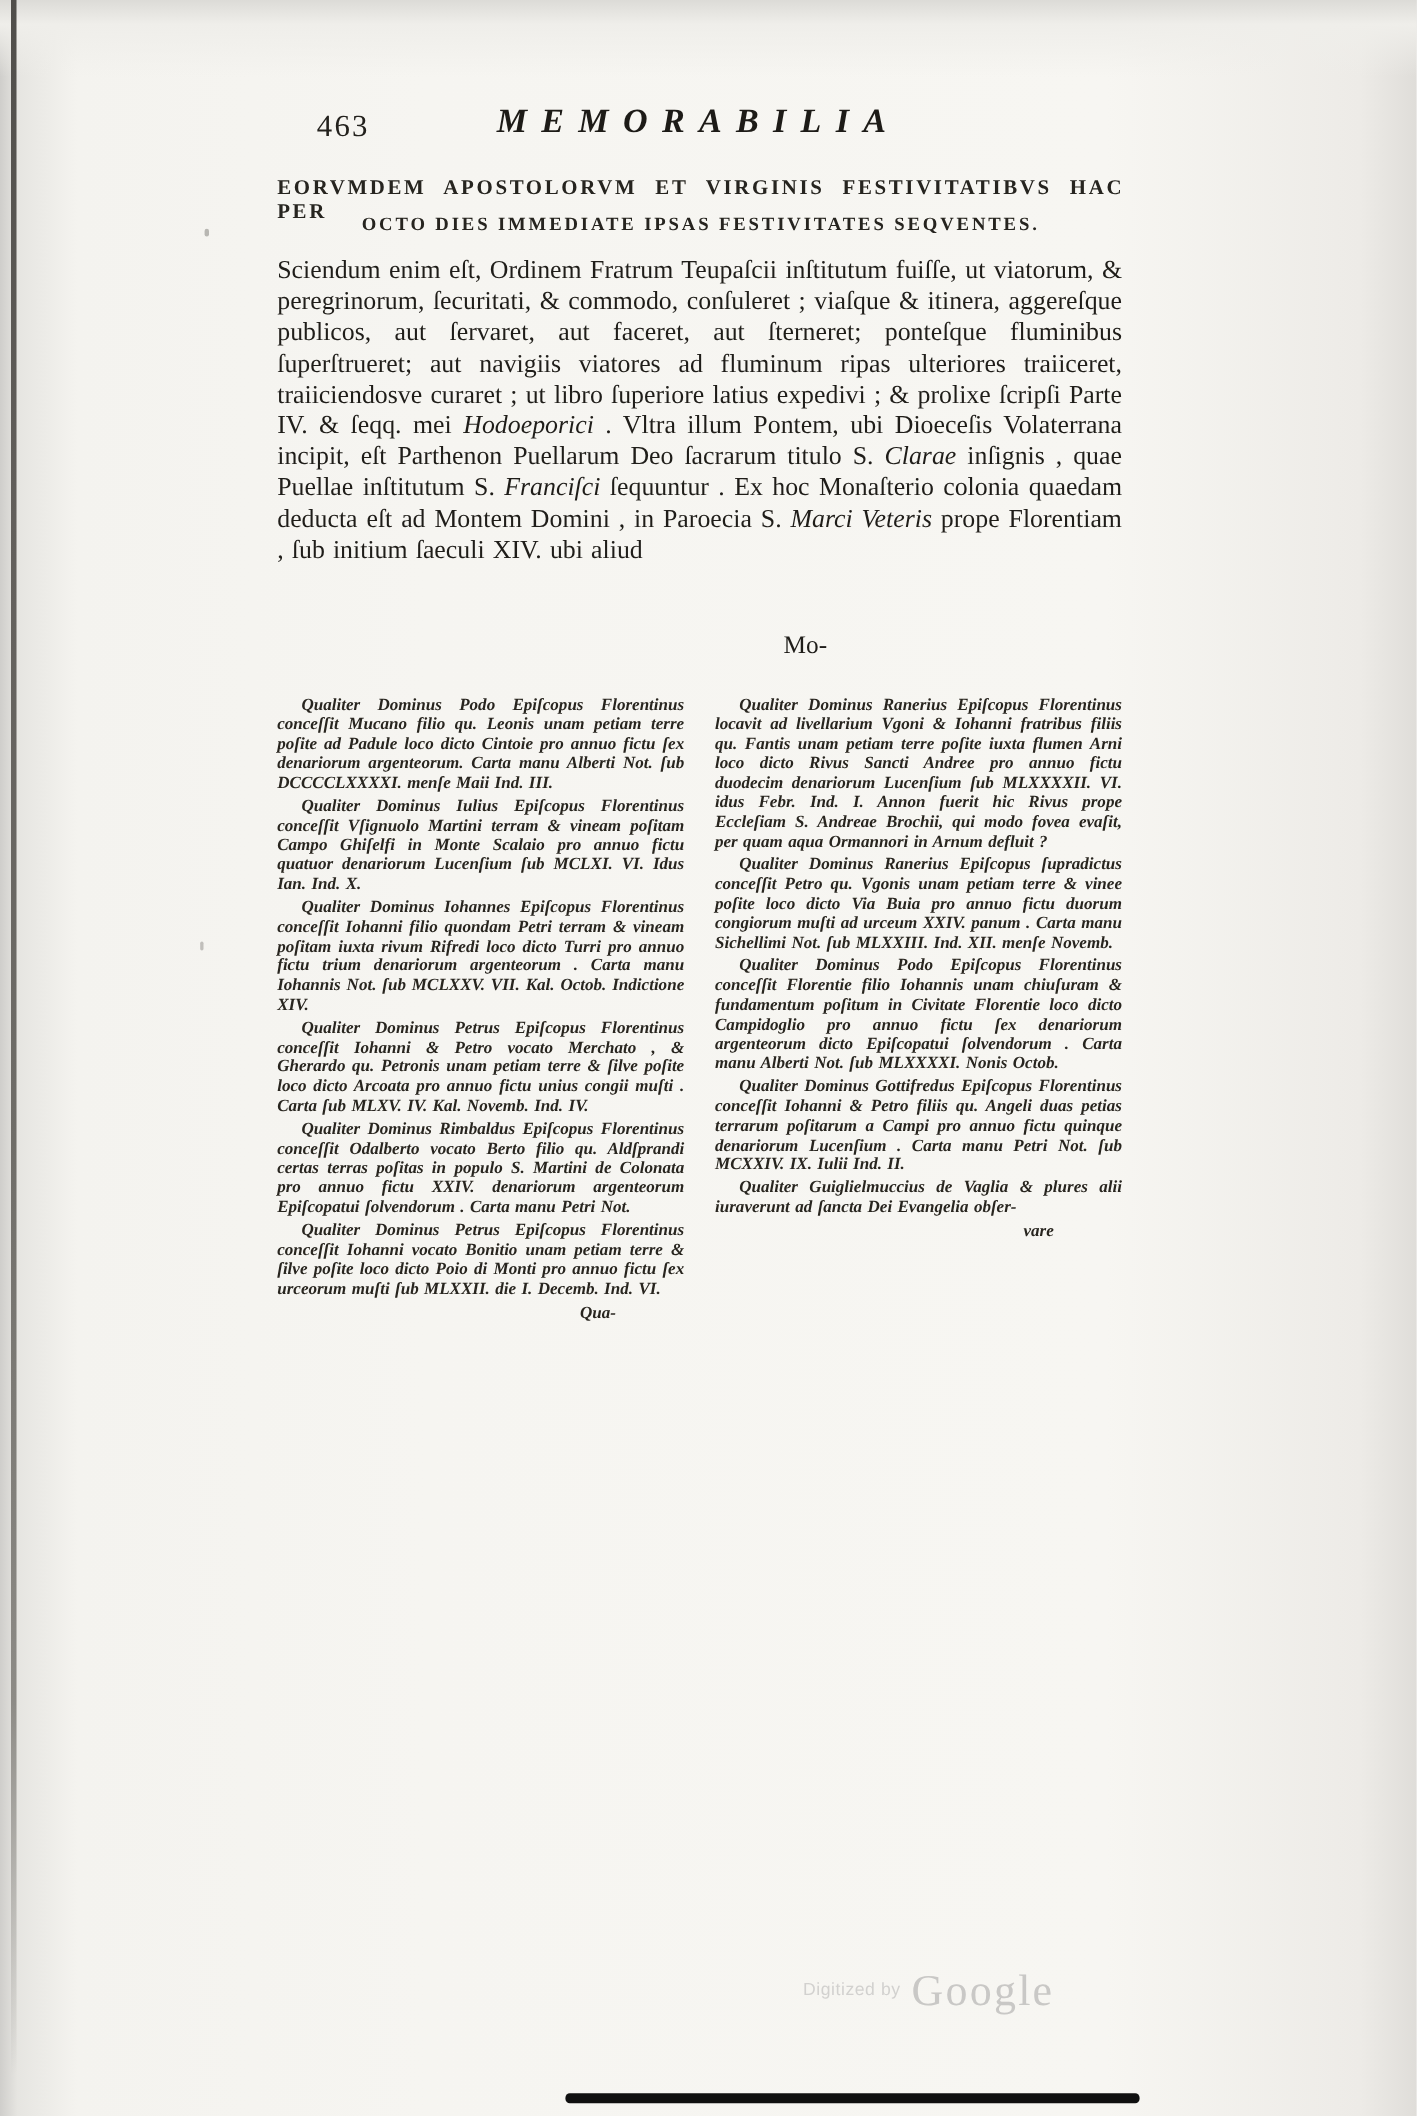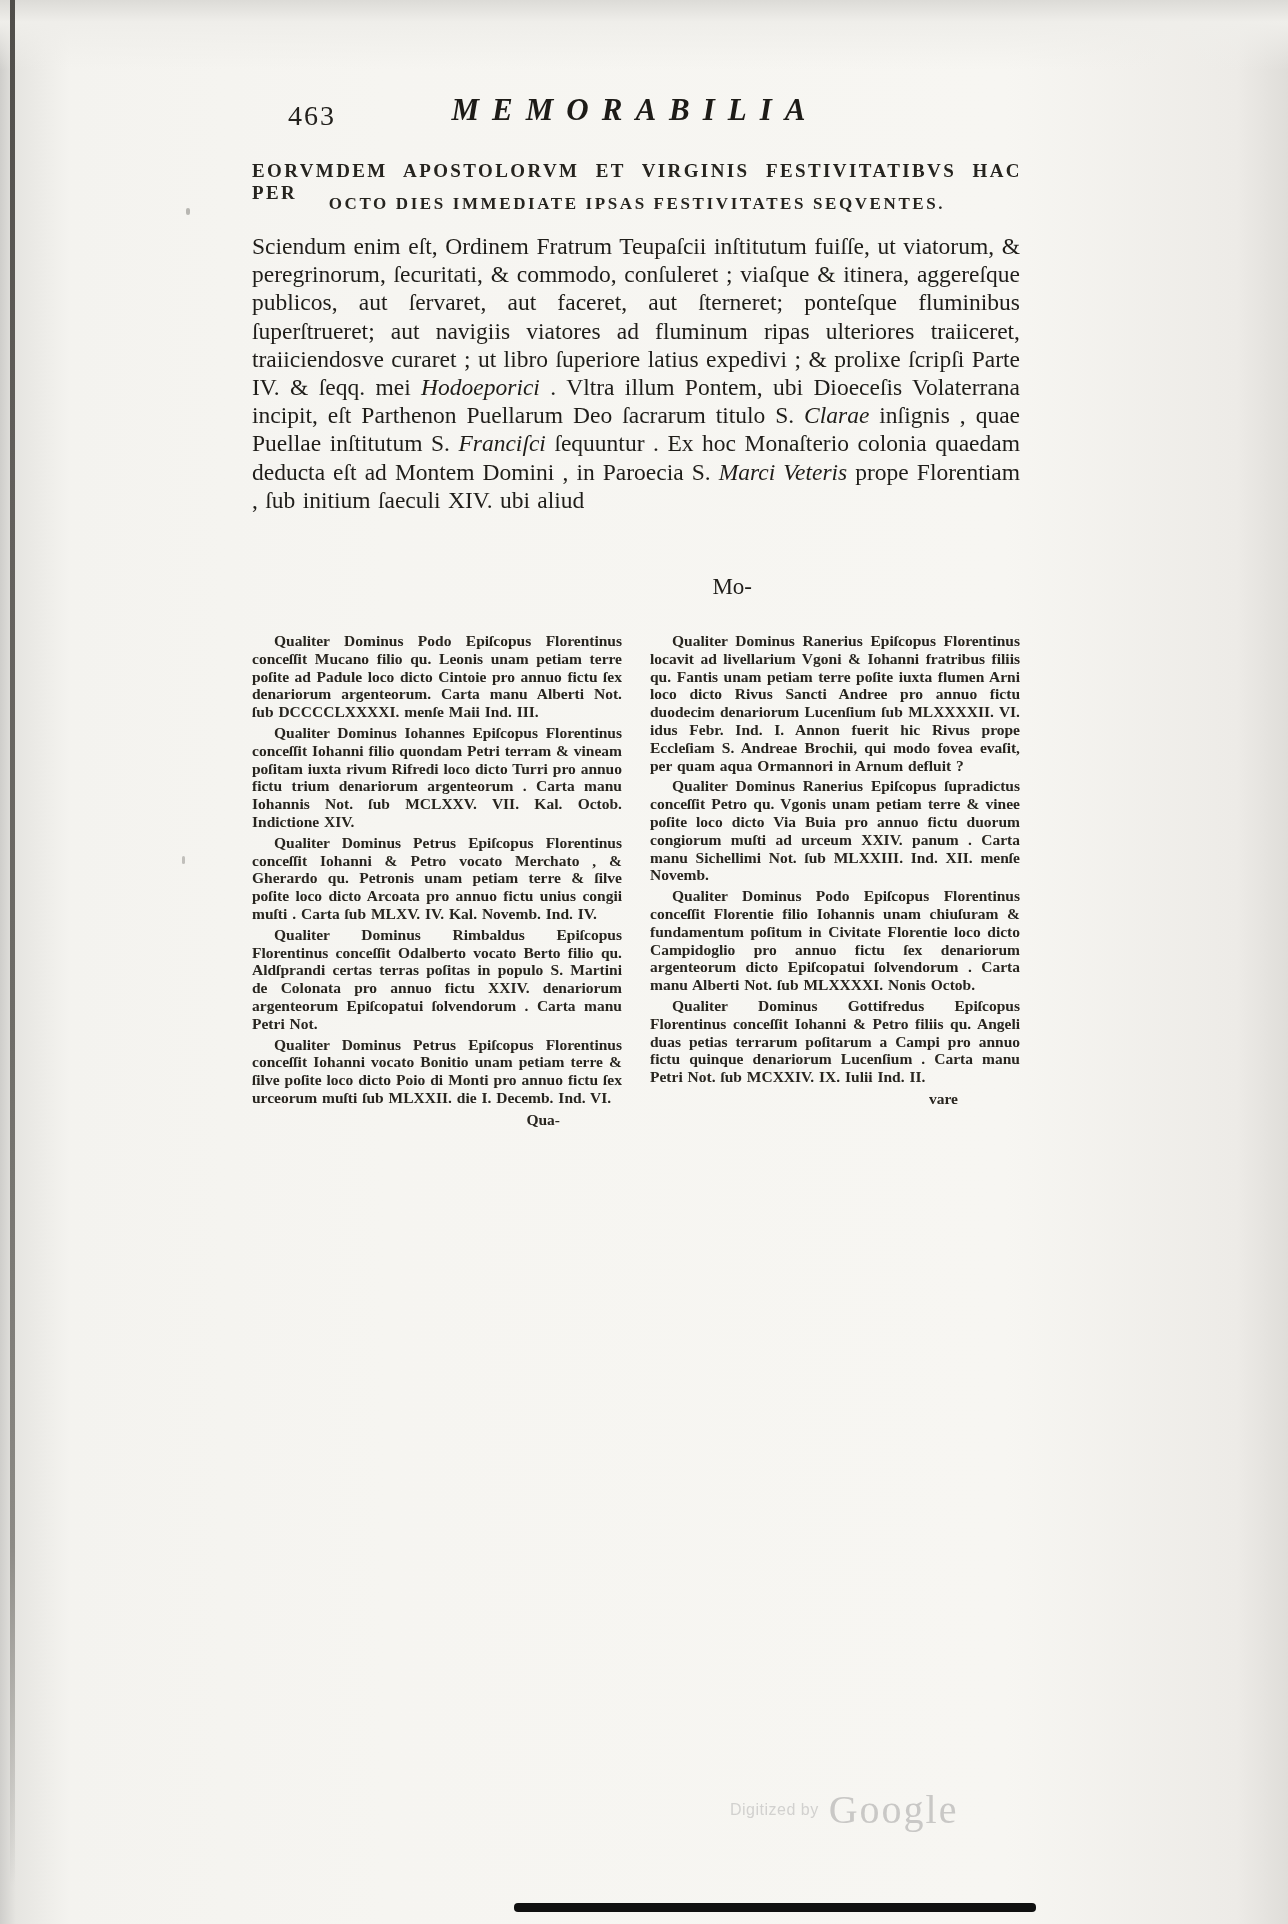--- a/index.html
+++ b/index.html
@@ -52,21 +52,21 @@
     text-align:right; font-size:23px; color:#1f1d19;
   }
 
   .footnotes {
     position:absolute; left:252px; top:632px; width:768px;
     display:flex; gap:28px;
   }
   .fncol { width:370px; }
   .fn {
     font-size:15.5px; line-height:17.8px;
-    font-weight:bold;
+    font-style:italic; font-weight:bold;
     text-align:justify; text-indent:22px;
     color:#28251f; margin-bottom:3px;
     word-spacing:1px;
   }
   .fn-heading {
     text-align:center; text-indent:0;
     margin:14px 22px 10px 22px;
   }
   .fn-catchword {
     text-align:right; text-indent:0;
@@ -106,31 +106,33 @@
   <div class="subtitle-1">EORVMDEM APOSTOLORVM ET VIRGINIS FESTIVITATIBVS HAC PER</div>
   <div class="subtitle-2">OCTO DIES IMMEDIATE IPSAS FESTIVITATES SEQVENTES.</div>
 
   <p class="body-text"><span>Sciendum enim eſt, Ordinem Fratrum Teupaſcii inſtitutum fuiſſe, ut viatorum, &amp; peregrinorum, ſecuritati, &amp; commodo, conſuleret ; viaſque &amp; itinera, aggereſque publicos, aut ſervaret, aut faceret, aut ſterneret; ponteſque fluminibus ſuperſtrueret; aut navigiis viatores ad fluminum ripas ulteriores traiiceret, traiiciendosve curaret ; ut libro ſuperiore latius expedivi ; &amp; prolixe ſcripſi Parte IV. &amp; ſeqq. mei </span><i>Hodoeporici</i><span> . Vltra illum Pontem, ubi Dioeceſis Volaterrana incipit, eſt Parthenon Puellarum Deo ſacrarum titulo S. </span><i>Clarae</i><span> inſignis , quae Puellae inſtitutum S. </span><i>Franciſci</i><span> ſequuntur . Ex hoc Monaſterio colonia quaedam deducta eſt ad Montem Domini , in Paroecia S. </span><i>Marci Veteris</i><span> prope Florentiam , ſub initium ſaeculi XIV. ubi aliud</span></p>
 
   <div class="catchword-main">Mo-</div>
 
   <div class="footnotes">
     <div class="fncol">
         <p class="fn">Qualiter Dominus Podo Epiſcopus Florentinus conceſſit Mucano filio qu. Leonis unam petiam terre poſite ad Padule loco dicto Cintoie pro annuo fictu ſex denariorum argenteorum. Carta manu Alberti Not. ſub DCCCCLXXXXI. menſe Maii Ind. III.</p>
+        <p class="fn">Qualiter Dominus Iulius Epiſcopus Florentinus conceſſit Vſignuolo Martini terram &amp; vineam poſitam Campo Ghiſelfi in Monte Scalaio pro annuo fictu quatuor denariorum Lucenſium ſub MCLXI. VI. Idus Ian. Ind. X.</p>
         <p class="fn">Qualiter Dominus Iohannes Epiſcopus Florentinus conceſſit Iohanni filio quondam Petri terram &amp; vineam poſitam iuxta rivum Rifredi loco dicto Turri pro annuo fictu trium denariorum argenteorum . Carta manu Iohannis Not. ſub MCLXXV. VII. Kal. Octob. Indictione XIV.</p>
         <p class="fn">Qualiter Dominus Petrus Epiſcopus Florentinus conceſſit Iohanni &amp; Petro vocato Merchato , &amp; Gherardo qu. Petronis unam petiam terre &amp; ſilve poſite loco dicto Arcoata pro annuo fictu unius congii muſti . Carta ſub MLXV. IV. Kal. Novemb. Ind. IV.</p>
         <p class="fn">Qualiter Dominus Rimbaldus Epiſcopus Florentinus conceſſit Odalberto vocato Berto filio qu. Aldſprandi certas terras poſitas in populo S. Martini de Colonata pro annuo fictu XXIV. denariorum argenteorum Epiſcopatui ſolvendorum . Carta manu Petri Not.</p>
         <p class="fn">Qualiter Dominus Petrus Epiſcopus Florentinus conceſſit Iohanni vocato Bonitio unam petiam terre &amp; ſilve poſite loco dicto Poio di Monti pro annuo fictu ſex urceorum muſti ſub MLXXII. die I. Decemb. Ind. VI.</p>
         <p class="fn fn-catchword">Qua-</p>
       </div>
     <div class="fncol">
         <p class="fn">Qualiter Dominus Ranerius Epiſcopus Florentinus locavit ad livellarium Vgoni &amp; Iohanni fratribus filiis qu. Fantis unam petiam terre poſite iuxta flumen Arni loco dicto Rivus Sancti Andree pro annuo fictu duodecim denariorum Lucenſium ſub MLXXXXII. VI. idus Febr. Ind. I. Annon fuerit hic Rivus prope Eccleſiam S. Andreae Brochii, qui modo fovea evaſit, per quam aqua Ormannori in Arnum defluit ?</p>
         <p class="fn">Qualiter Dominus Ranerius Epiſcopus ſupradictus conceſſit Petro qu. Vgonis unam petiam terre &amp; vinee poſite loco dicto Via Buia pro annuo fictu duorum congiorum muſti ad urceum XXIV. panum . Carta manu Sichellimi Not. ſub MLXXIII. Ind. XII. menſe Novemb.</p>
         <p class="fn">Qualiter Dominus Podo Epiſcopus Florentinus conceſſit Florentie filio Iohannis unam chiuſuram &amp; fundamentum poſitum in Civitate Florentie loco dicto Campidoglio pro annuo fictu ſex denariorum argenteorum dicto Epiſcopatui ſolvendorum . Carta manu Alberti Not. ſub MLXXXXI. Nonis Octob.</p>
         <p class="fn">Qualiter Dominus Gottifredus Epiſcopus Florentinus conceſſit Iohanni &amp; Petro filiis qu. Angeli duas petias terrarum poſitarum a Campi pro annuo fictu quinque denariorum Lucenſium . Carta manu Petri Not. ſub MCXXIV. IX. Iulii Ind. II.</p>
+        <p class="fn">Qualiter Guiglielmuccius de Vaglia &amp; plures alii iuraverunt ad ſancta Dei Evangelia obſer-</p>
         <p class="fn fn-catchword">vare</p>
       </div>
   </div>
 
   <div class="watermark">
     <span class="dig">Digitized by</span>
     <span class="goog">Google</span>
   </div>
 
   <div class="bottom-bar"></div>

